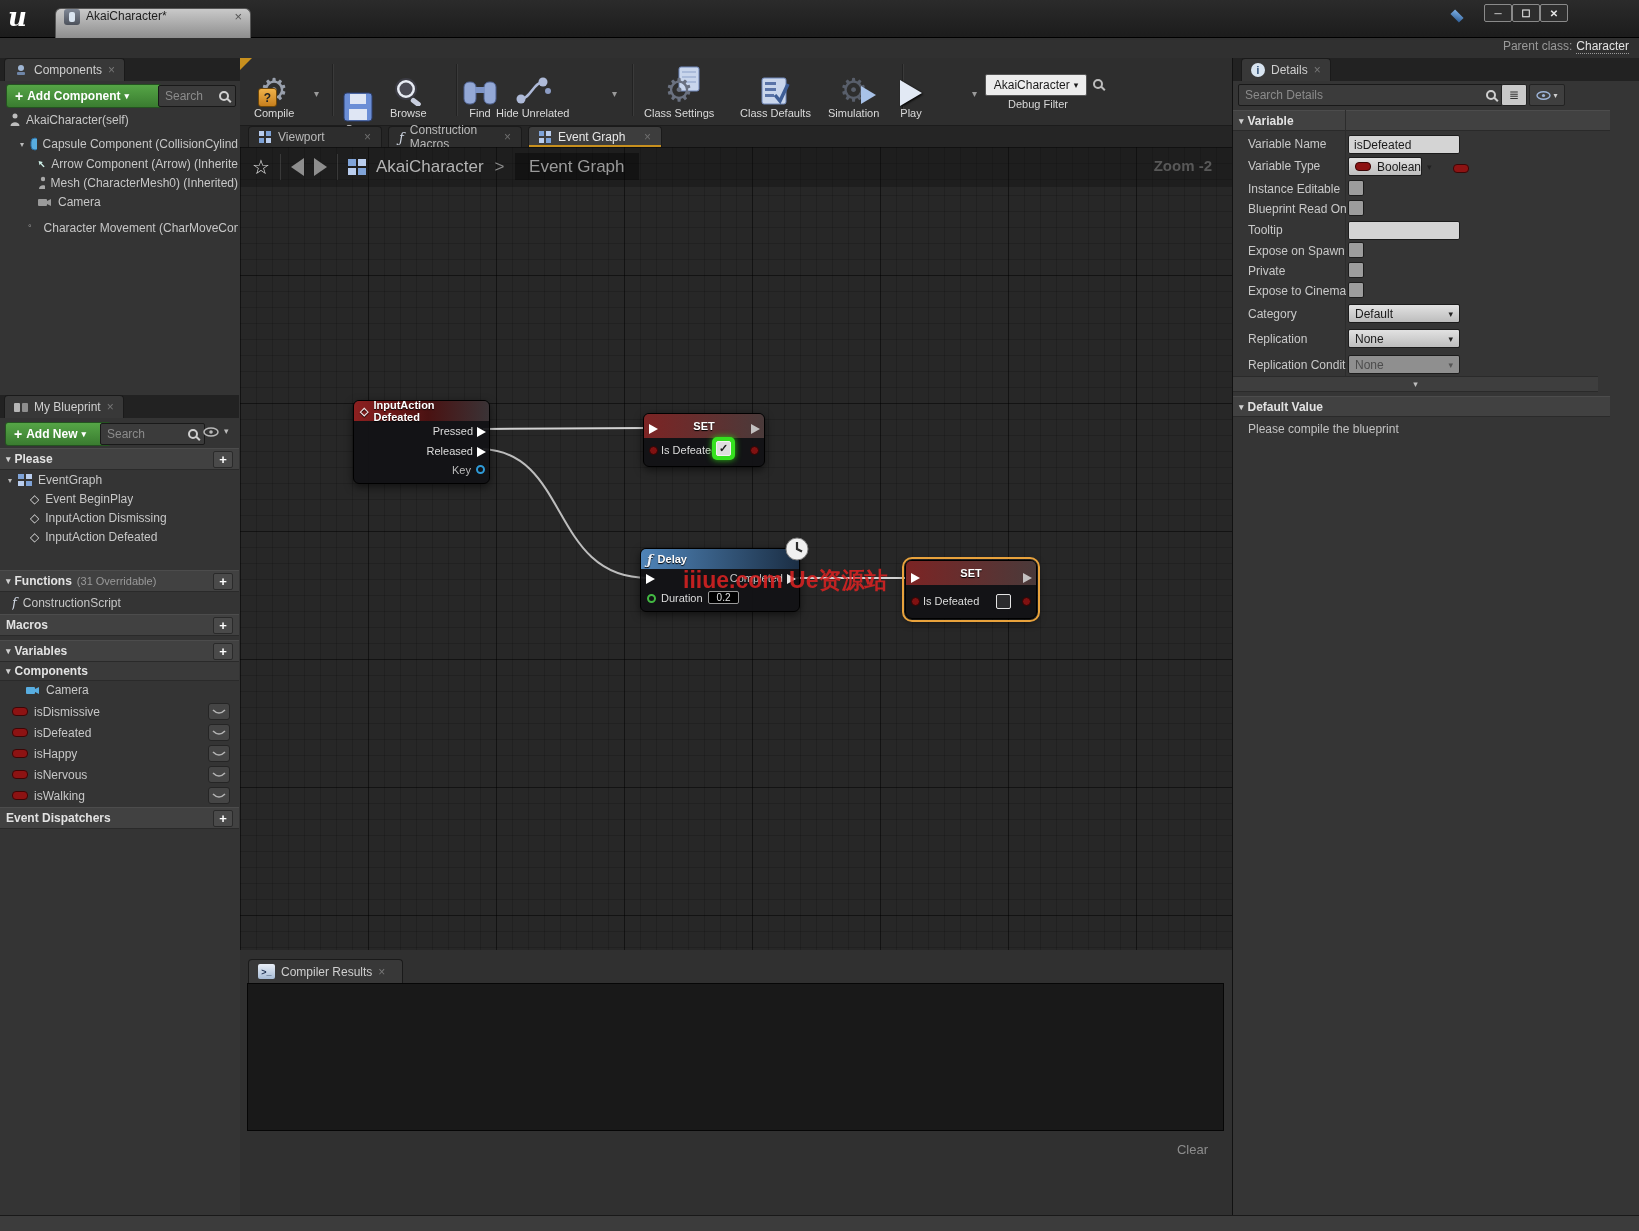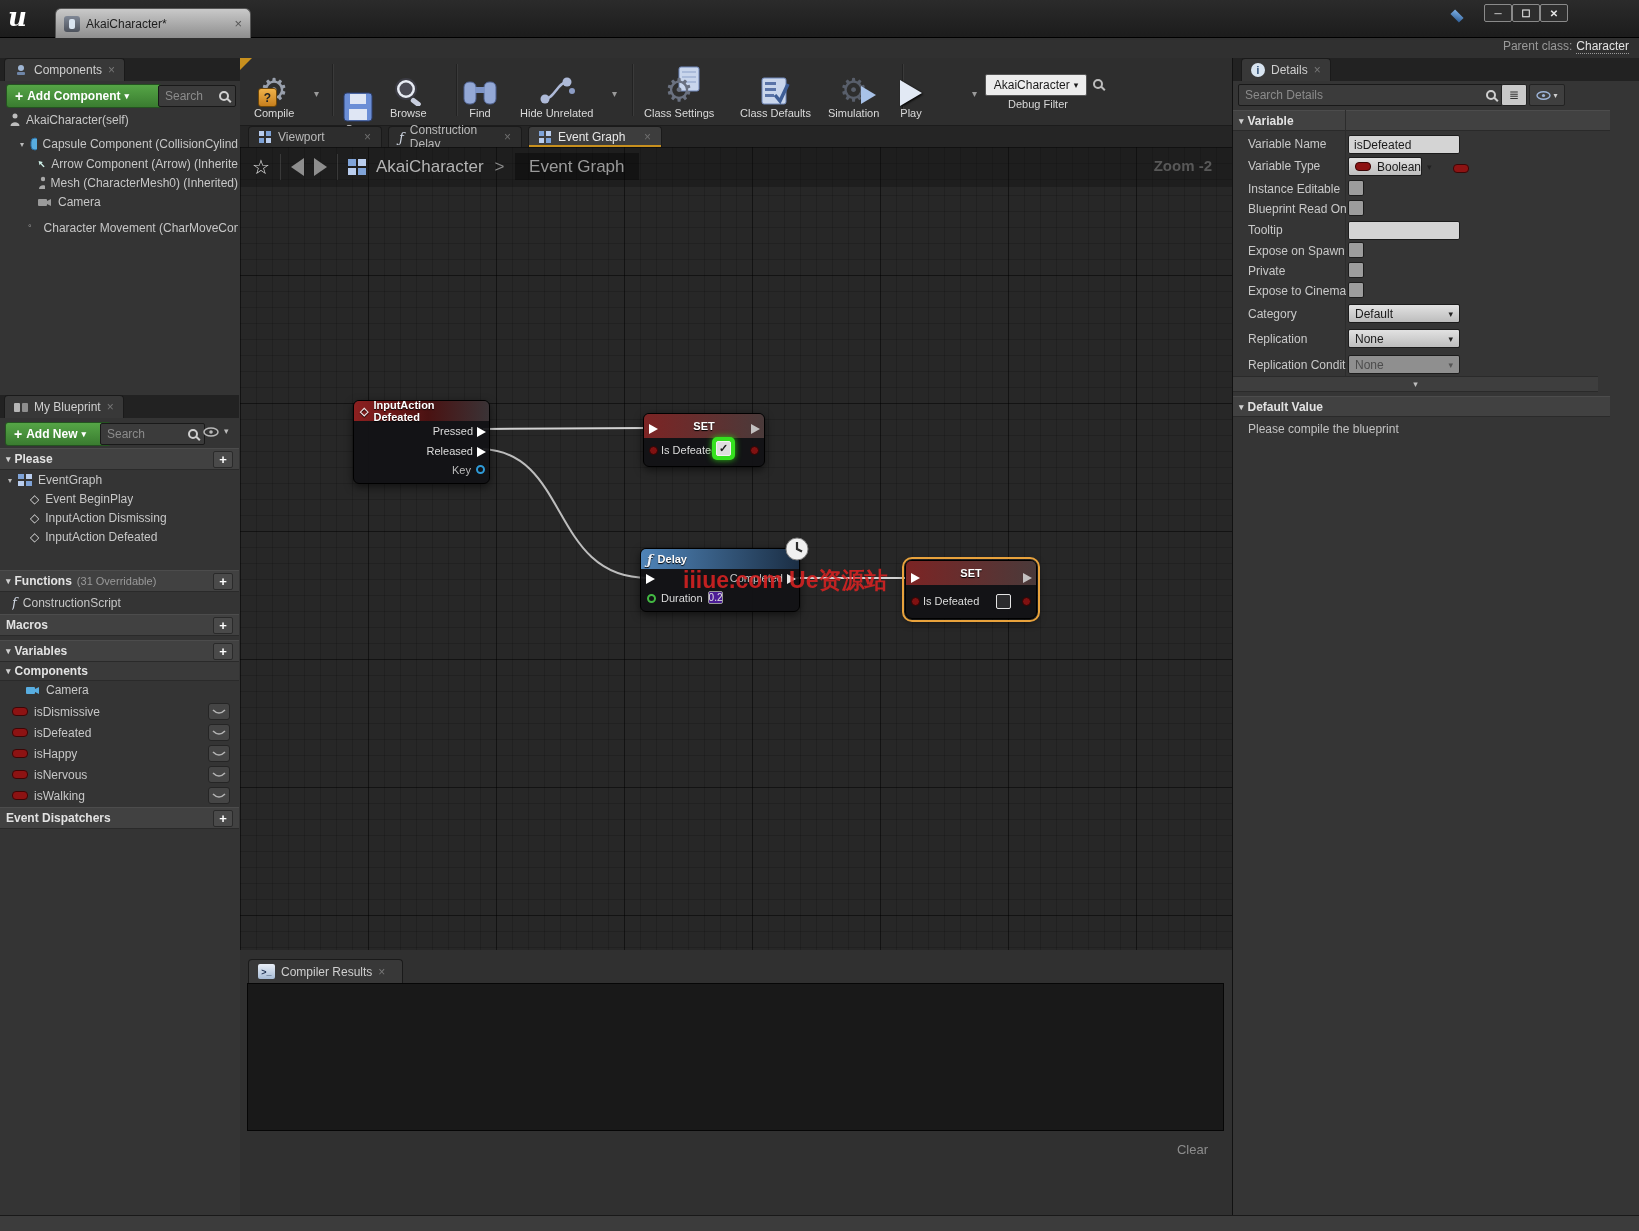--- a/index.html
+++ b/index.html
@@ -3,21 +3,21 @@
 <meta charset="utf-8">
 <style>
   html,body{margin:0;padding:0;background:#1a1a1a}
   #app{position:relative;width:1639px;height:1231px;overflow:hidden;background:#303030;
        font-family:"Liberation Sans",sans-serif;font-size:12px;color:#cfcfcf;-webkit-font-smoothing:antialiased}
   .abs{position:absolute}
   
   #titlebar{left:0;top:0;width:1639px;height:37px;background:linear-gradient(#2b2b2b,#1c1c1c);border-bottom:1px solid #000}
   #logo{left:8px;top:2px;font-family:"DejaVu Serif",serif;font-style:italic;font-weight:bold;font-size:26px;color:#fff}
   .doc-tab{left:55px;top:8px;width:178px;height:29px;background:linear-gradient(#c9c9c9,#8e8e8e);
-           border-radius:6px 6px 0 0;border:1px solid #555;border-bottom:none;display:flex;align-items:center;padding:0 8px;gap:6px}
+           border-radius:6px 6px 0 0;border:1px solid #555;border-bottom:none;display:flex;padding:0 8px;gap:6px}
   .doc-tab .ticon{width:16px;height:16px;background:linear-gradient(#7f8795,#4d525c);border-radius:3px;display:flex;align-items:center;justify-content:center}
   .doc-tab .ticon i{display:block;width:6px;height:10px;background:#d9e4f0;border-radius:2px}
   .doc-tab .tlabel{color:#1d1d1d;font-size:12px;flex:1;white-space:nowrap;overflow:hidden}
   .doc-tab .tclose{color:#555;font-size:13px;cursor:pointer}
   .winbtn{top:4px;width:26px;height:16px;background:#2d2d2d;border:1px solid #8a8a8a;border-radius:2px;
           color:#e8e8e8;font-size:10px;display:flex;align-items:center;justify-content:center;font-weight:bold}
   #bpclass-icon{left:1448px;top:10px;width:18px;height:14px}
   #bpclass-icon b{display:block;width:12px;height:12px;margin:0 auto;background:linear-gradient(135deg,#7fb2e8,#2e5e96);transform:rotate(45deg) scaleY(.55)}
   #menubar{left:0;top:37px;width:1639px;height:21px;background:#111;display:flex;align-items:center;border-bottom:1px solid #000}
   .menu-item{padding:0 14px;color:#cfcfcf;font-size:12px}
@@ -97,21 +97,21 @@
   .hd.blue{background:linear-gradient(90deg,#4f84b8,#1b2e44)}
   .execpin{width:0;height:0;border-top:5px solid transparent;border-bottom:5px solid transparent;border-left:9px solid #fff}
   .boolpin{width:9px;height:9px;border-radius:50%;background:#801111;border:1px solid #2e0505;box-sizing:border-box}
   .keypin{width:9px;height:9px;border-radius:50%;border:2px solid #2f9bd8;box-sizing:border-box}
   .durpin{width:9px;height:9px;border-radius:50%;border:2px solid #43b943;box-sizing:border-box}
   .prow{position:absolute;display:flex;align-items:center;gap:5px;font-size:11px;color:#dcdcdc}
   .chkbox{width:13px;height:13px;background:#dedede;border:1px solid #f2f2f2;border-radius:2px;color:#1a1a1a;
           font-size:11px;font-weight:bold;display:flex;align-items:center;justify-content:center;line-height:1}
   .chkbox.empty{background:rgba(255,255,255,.1);border:1.5px solid #e4e4e4;color:transparent}
   .greenpad{background:#35e11f;border-radius:5px;padding:4px;box-shadow:0 0 6px #2dc214;display:inline-flex}
-  .durbox{border:1px solid #9a9a9a;background:#4c1d95;color:#e0e0e0;font-size:10px;padding:0 0;border-radius:2px}
+  .durbox{border:1px solid #9a9a9a;background:#000000;color:#e0e0e0;font-size:10px;padding:0 8px;border-radius:2px}
   #clockbadge{position:absolute;right:-10px;top:-12px;z-index:12}
   .selbord{outline:2px solid #e8a23c;outline-offset:1px;border-radius:7px}
   #wires{position:absolute;left:0;top:0;z-index:5;pointer-events:none}
   
   #compstrip{left:240px;top:950px;width:992px;height:265px;background:#303030}
   #comp-tab{position:absolute;left:8px;top:9px;width:135px;height:23px}
   #comppanel{position:absolute;left:7px;top:33px;width:975px;height:146px;background:#191919;border:1px solid #060606}
   #clearlbl{position:absolute;right:24px;top:192px;color:#8d8d8d;font-size:13px}
   .promptico{width:17px;height:15px;background:linear-gradient(#e8eef6,#a8bcd6);border-radius:2px;color:#1c2e4e;font-size:9px;font-weight:bold;
              display:flex;align-items:center;justify-content:center}
@@ -407,21 +407,21 @@
     <div class="tbtn" style="left:222px;top:8px">
       <div class="ic">
           <svg width="36" height="28">
             <rect x="2" y="4" width="12" height="22" rx="5" fill="#93a8d6" stroke="#4c5e8c"></rect>
             <rect x="22" y="4" width="12" height="22" rx="5" fill="#93a8d6" stroke="#4c5e8c"></rect>
             <rect x="13" y="9" width="10" height="6" fill="#7e95c8"></rect>
           </svg>
         </div>
       <span class="lb">Find</span>
     </div>
-    <div class="tbtn" style="left:280px;top:8px">
+    <div class="tbtn" style="left:256px;top:8px">
       <div class="ic">
           <svg width="42" height="30">
             <circle cx="9" cy="23" r="4.5" fill="#aebad8"></circle>
             <circle cx="31" cy="6" r="4.5" fill="#aebad8"></circle>
             <circle cx="36" cy="15" r="3" fill="#8c9cc4"></circle>
             <path d="M9 23 C18 23 22 6 31 6" stroke="#aebad8" stroke-width="2.5" fill="none"></path>
           </svg>
         </div>
       <span class="lb">Hide Unrelated</span>
     </div>
@@ -478,21 +478,21 @@
           <rect x="0" y="0" width="5" height="5" fill="#b9cdee"></rect>
           <rect x="7" y="0" width="5" height="5" fill="#7fa3d8"></rect>
           <rect x="0" y="7" width="5" height="5" fill="#7fa3d8"></rect>
           <rect x="7" y="7" width="5" height="5" fill="#b9cdee"></rect>
         </svg>
       <span>Viewport</span>
       <span class="x">×</span>
     </div>
     <div class="gtab">
       <span class="fnico">ƒ</span>
-      <span>Construction Delay</span>
+      <span>Construction Macros</span>
       <span class="x">×</span>
     </div>
     <div class="gtab active">
       <svg width="13" height="12">
           <rect x="0" y="0" width="5" height="5" fill="#7fa3d8"></rect>
           <rect x="7" y="0" width="5" height="5" fill="#b9cdee"></rect>
           <rect x="0" y="7" width="5" height="5" fill="#b9cdee"></rect>
           <rect x="7" y="7" width="5" height="5" fill="#7fa3d8"></rect>
         </svg>
       <span>Event Graph</span>

